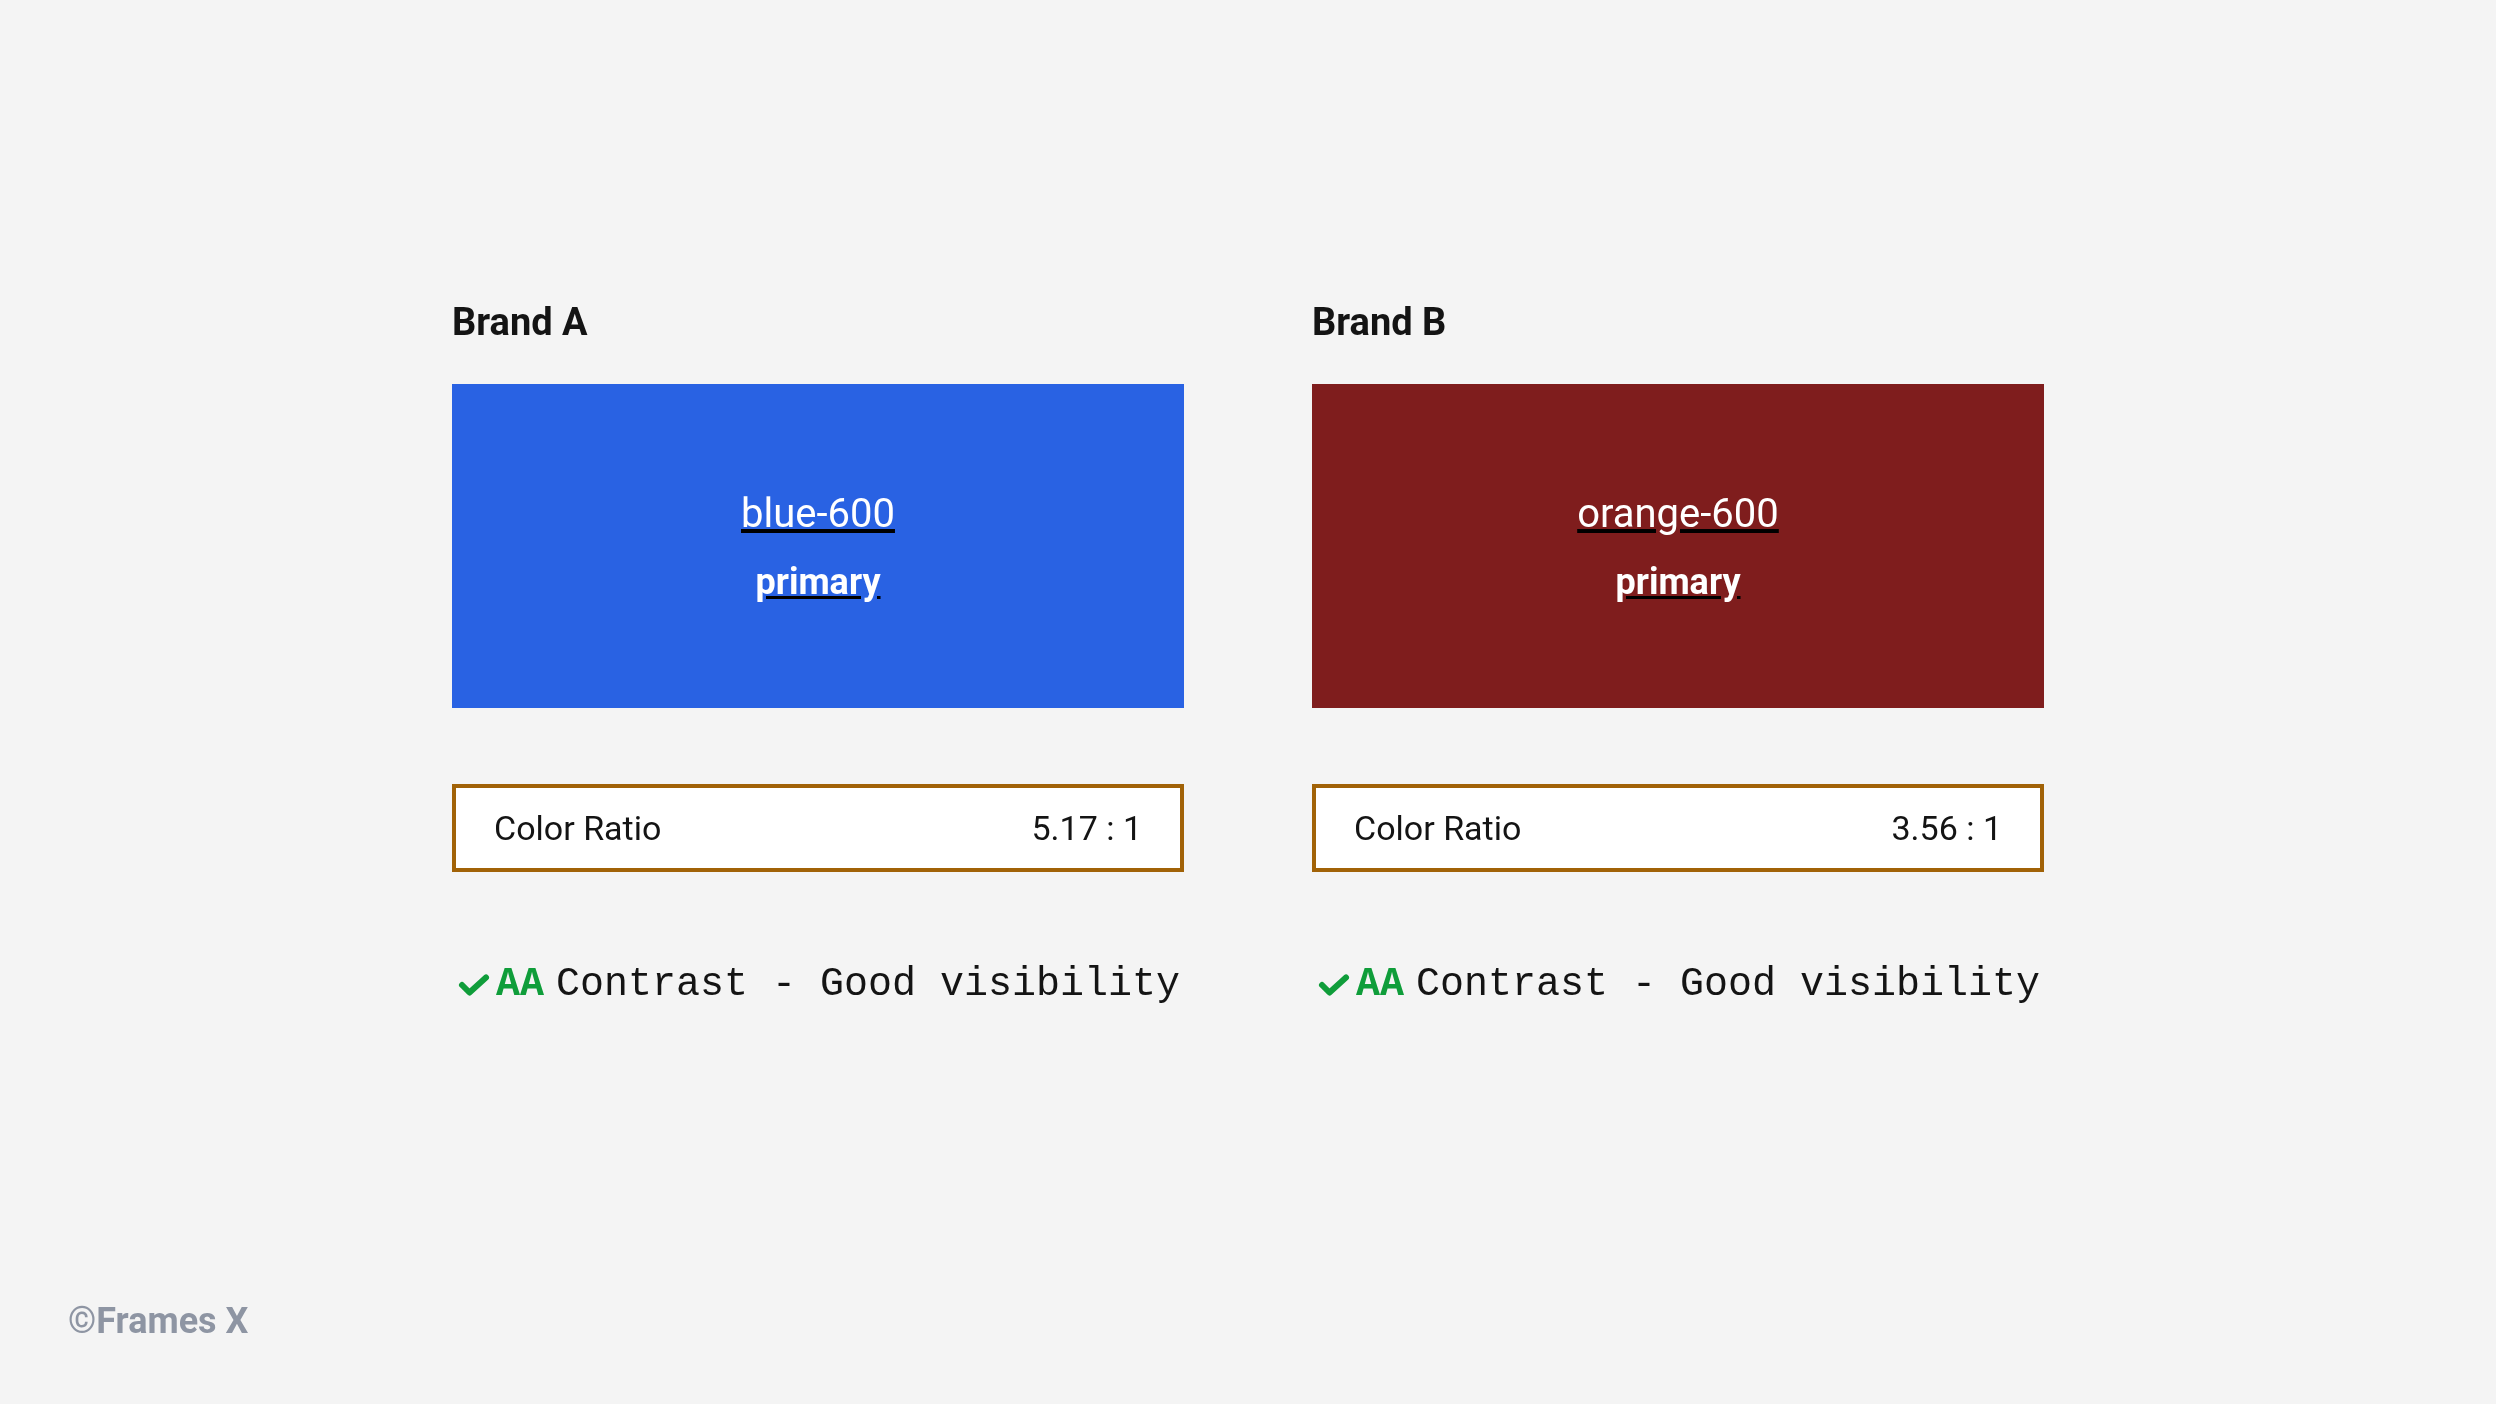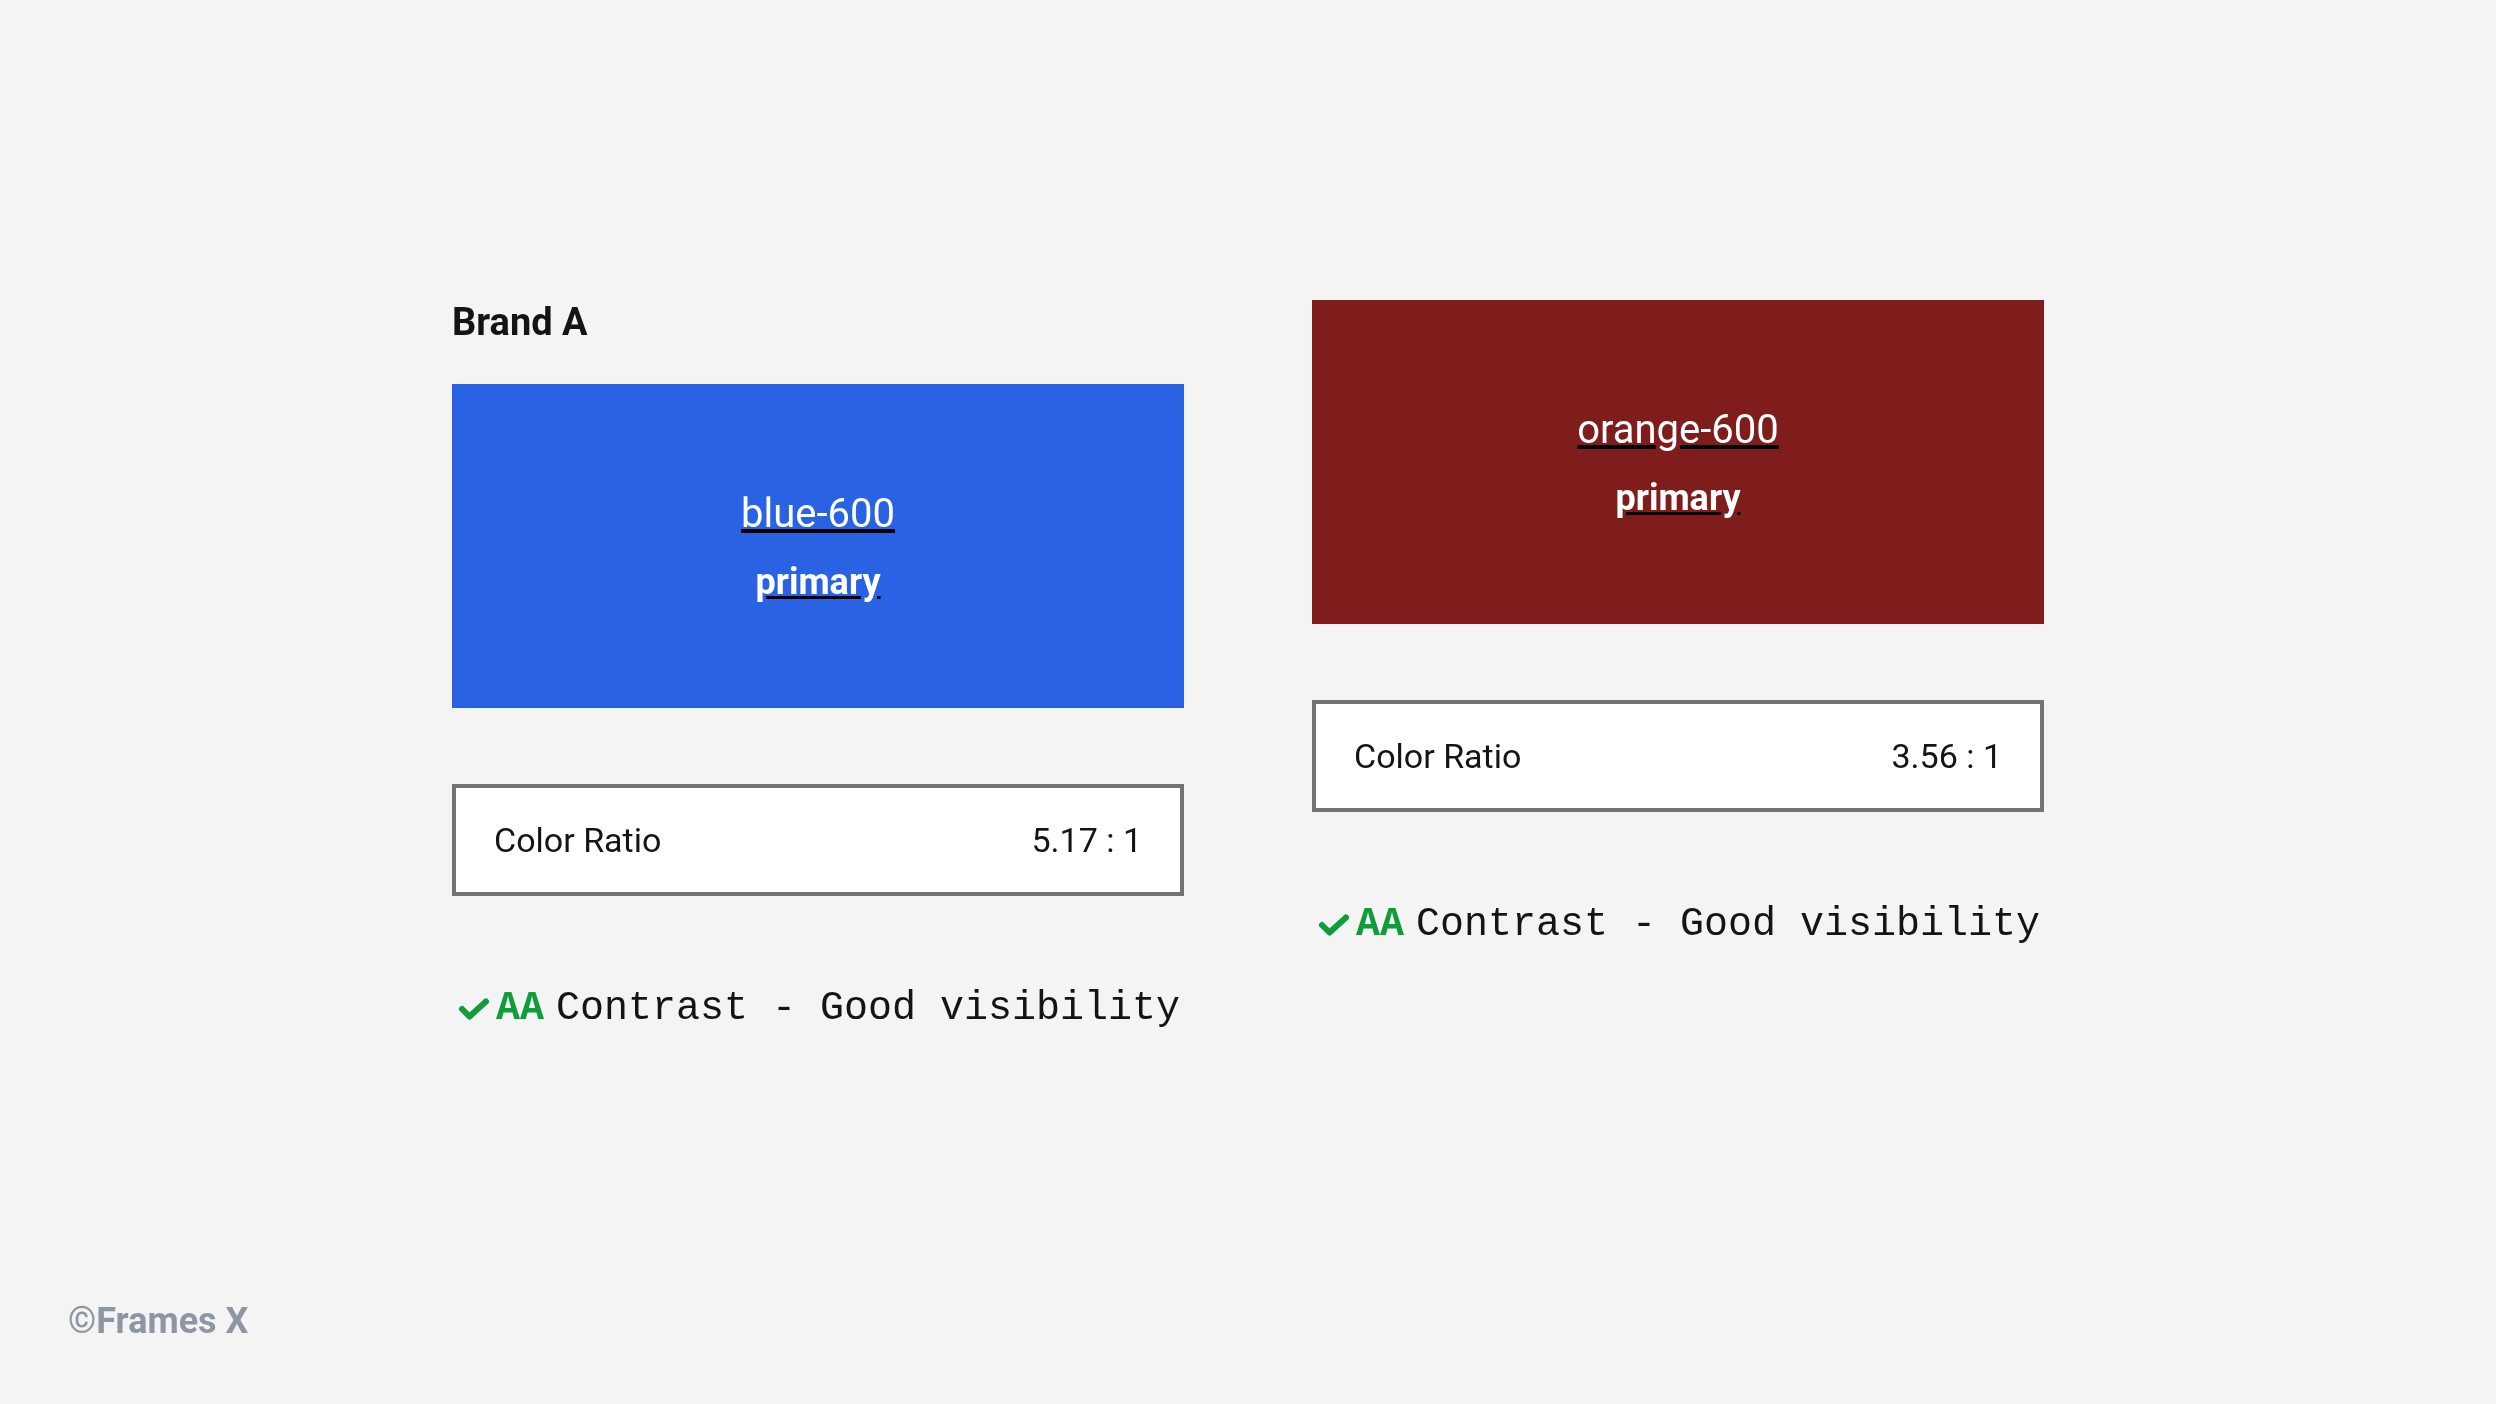--- a/index.html
+++ b/index.html
@@ -54,23 +54,23 @@
     }
 
     .swatch-role {
       font-size: 36px;
       font-weight: 700;
       color: #ffffff;
     }
 
     .ratio-box {
       margin-top: 76px;
-      border: 4px solid #737373;
+      border: 4px solid #a16207;
       background: #ffffff;
-      padding: 32px 38px;
+      padding: 20px 38px;
       display: flex;
       justify-content: space-between;
       align-items: center;
     }
 
     .ratio-label {
       font-size: 34px;
       font-weight: 400;
       color: #141414;
     }
@@ -144,20 +144,21 @@
         <svg viewBox="0 0 24 24" fill="none" stroke="#0f9d3a" stroke-width="4" stroke-linecap="round" stroke-linejoin="round">
           <polyline points="4 12 9 17 20 7"></polyline>
         </svg>
       </span>
       <span class="aa-text">AA</span>
       <span class="contrast-text">Contrast - Good visibility</span>
     </div>
   </div>
 
   <div class="brand-column">
+    <div class="brand-title">Brand B</div>
     <div class="swatch" style="background:#7f1d1d">
       <div class="swatch-name">orange-600</div>
       <div class="swatch-role">primary</div>
     </div>
     <div class="ratio-box">
       <span class="ratio-label">Color Ratio</span>
       <span class="ratio-value">3.56 : 1</span>
     </div>
     <div class="contrast-line">
       <span class="check-icon">

